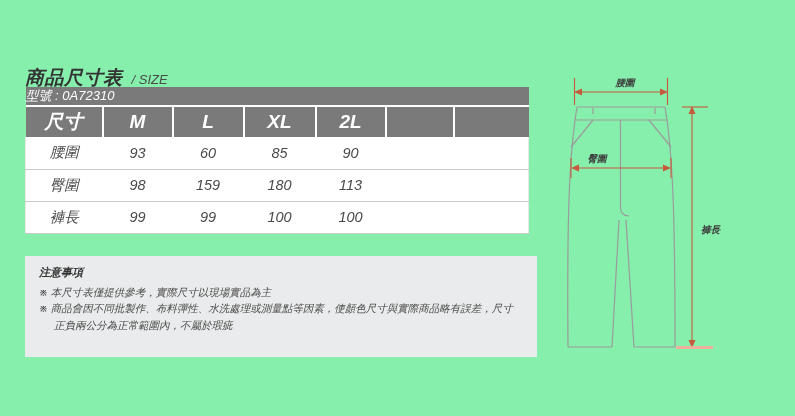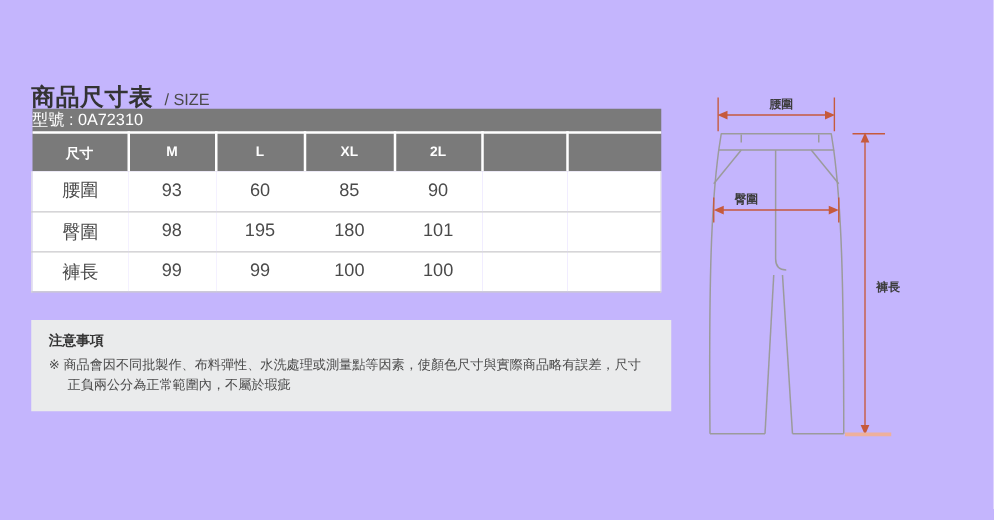--- a/index.html
+++ b/index.html
@@ -1,53 +1,54 @@
 <!DOCTYPE html>
 <html><head>
 <meta charset="utf-8">
 <style>
   html,body { margin:0; padding:0; background:#fff; }
   .canvas {
-    position:relative; width:795px; height:416px; background:#c4b5fd;
+    position:relative; width:795px; height:416px; background:#86efac;
     overflow:hidden;
     font-family:"Liberation Sans","DejaVu Sans",sans-serif;
+    font-style:italic;
     -webkit-font-smoothing:antialiased;
   }
 
   
   .title-row { position:absolute; left:25px; top:44px; display:flex; align-items:baseline; gap:9px; }
   .page-title { font-size:19px; font-weight:bold; color:#333333; letter-spacing:0.5px; }
   .title-suffix { font-size:13px; color:#4a4a4a;margin-top:28px; }
 
   .unit-note { position:absolute; right:267px; top:62px; font-size:10px; color:#555555;margin-top:40px; }
 
   
   .table-wrap { position:absolute; left:25px; top:87px; }
   table.size-table { border-collapse:collapse; table-layout:fixed; width:503px; }
   table.size-table td { padding:0; box-sizing:border-box; }
   .model-row td {
     background:#7a7a7a; color:#ffffff; font-size:13px; text-align:left;
     height:14px; padding-left:12px; border-bottom:2px solid #ffffff;margin-left:36px;
   }
   .head-row td {
-    background:#7a7a7a; color:#ffffff; font-size:11px; font-weight:bold;
+    background:#7a7a7a; color:#ffffff; font-size:19px; font-weight:bold;
     text-align:center; height:31px;
   }
   .head-row td + td { border-left:2px solid #ffffff; }
   .data-row td {
     background:#ffffff; color:#4a4a4a; font-size:14.5px; text-align:center;
     height:32px; border-bottom:1px solid #cccccc;
   }
   .data-row td:first-child { border-left:1px solid #e8e8e8; }
   .data-row td:last-child { border-right:1px solid #e8e8e8; }
 
   
   .note-box {
     position:absolute; left:25px; top:256px; width:512px; min-height:66px;
-    box-sizing:border-box; background:#eaebec; padding:9px 14px 12px 14px;
+    box-sizing:border-box; background:#eaebec; padding:9px 14px 24px 14px;
   }
   .note-title { font-size:11px; font-weight:bold; color:#333333; margin-bottom:4px; }
   .note-item { font-size:10.5px; color:#4a4a4a; line-height:1.55; padding-left:15px; text-indent:-15px; }
 
   
   .copyright { position:absolute; left:25px; top:335px; font-size:10px; color:#606060; }
 
   
   .diagram { position:absolute; left:555px; top:50px; }
   .diagram text { font-family:"Liberation Sans","DejaVu Sans",sans-serif; }
@@ -92,41 +93,42 @@
           <td>93</td>
           <td>60</td>
           <td>85</td>
           <td>90</td>
           <td></td>
           <td></td>
         </tr>
         <tr class="data-row">
           <td>臀圍</td>
           <td>98</td>
-          <td>195</td>
+          <td>159</td>
           <td>180</td>
-          <td>101</td>
+          <td>113</td>
           <td></td>
           <td></td>
         </tr>
         <tr class="data-row">
           <td>褲長</td>
           <td>99</td>
           <td>99</td>
           <td>100</td>
           <td>100</td>
           <td></td>
           <td></td>
         </tr>
       </tbody>
     </table>
   </div>
 
   <div class="note-box">
     <div class="note-title">注意事項</div>
+    <div class="note-item">※ 本尺寸表僅提供參考，實際尺寸以現場實品為主</div>
     <div class="note-item">※ 商品會因不同批製作、布料彈性、水洗處理或測量點等因素，使顏色尺寸與實際商品略有誤差，尺寸正負兩公分為正常範圍內，不屬於瑕疵</div>
   </div>
 
 
   <svg class="diagram" width="185" height="315" viewBox="0 0 185 315">
 
     <g fill="none" stroke="#9b9b9b" stroke-width="1.2" stroke-linejoin="round">
       <path d="M22,57 L110,57 L112,70 L20,70 Z"></path>
       <path d="M38,57.5 L38,64"></path>
       <path d="M100,57.5 L100,64"></path>

